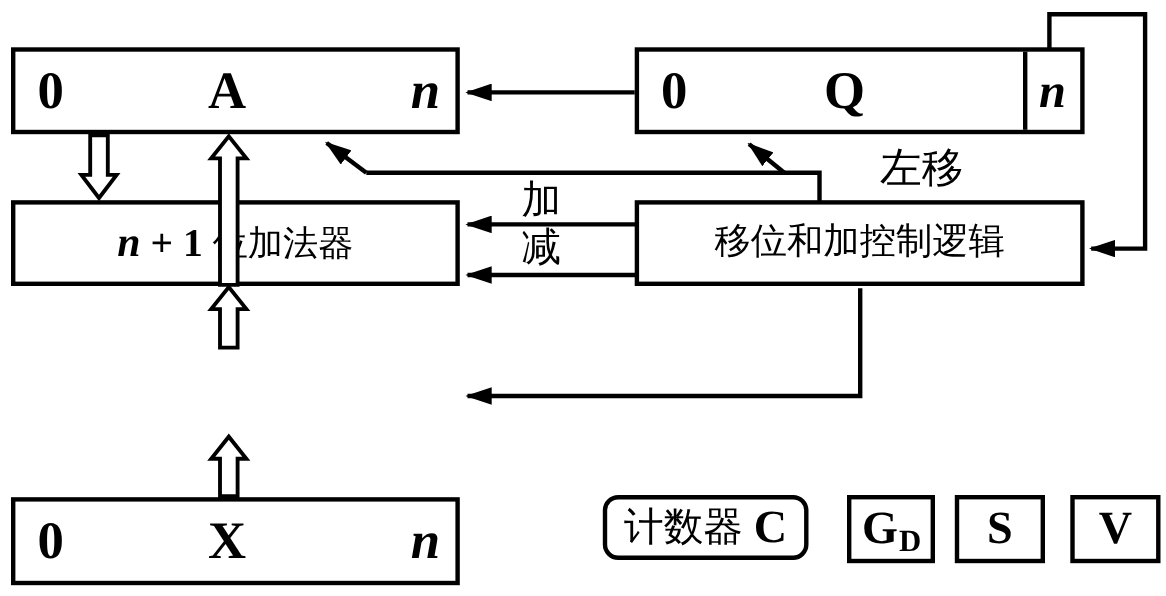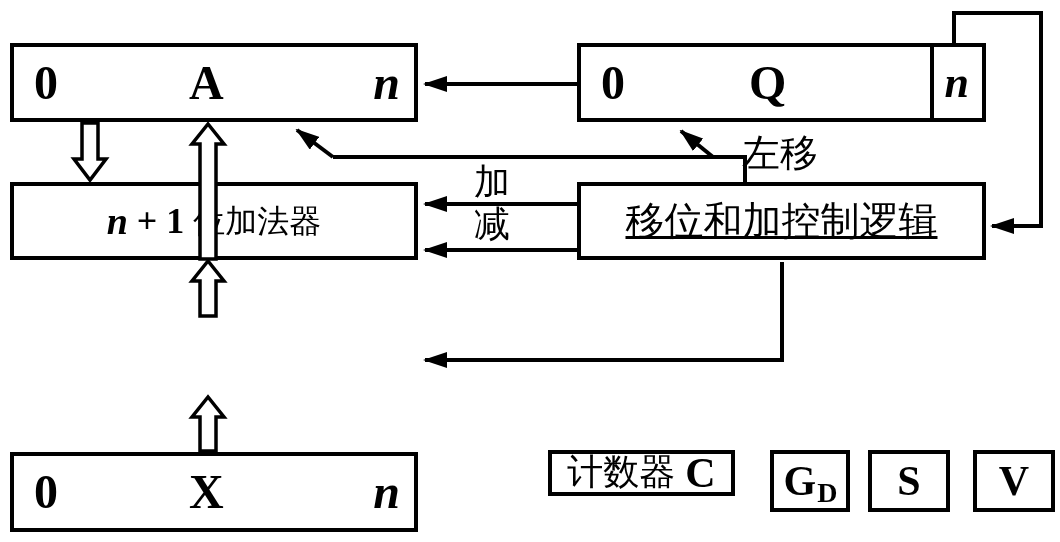--- a/index.html
+++ b/index.html
@@ -40,33 +40,33 @@
     left:349px;top:0;bottom:0;
     width:4px;background:#000;
   }
   .q-n{
     position:absolute;
     right:13px;
     font-weight:bold;font-style:italic;
     font-size:44px;line-height:1;
   }
   .cjk-32{font-size:32px;line-height:1.15;}
-  .cjk-33{font-size:39px;line-height:1.15;text-decoration:underline;}
+  .cjk-33{font-size:33px;line-height:1.15;}
   .cjk-36{font-size:36px;line-height:1.15;}
   .adder-var{font-size:38px;font-weight:bold;font-style:italic;line-height:1;}
   .adder-mid{font-size:36px;font-weight:bold;line-height:1;white-space:pre;}
   .latin-big{font-size:42px;font-weight:bold;line-height:1;}
   .g-sub{font-size:28px;font-weight:bold;line-height:1;position:relative;top:12px;left:1px;}
   .counter-latin{margin-left:10px;}
   .float-label{
     position:absolute;
     text-align:center;
     line-height:1.05;
   }
-  .lbl-shift{left:734px;top:134px;width:92px;font-size:38px;}
+  .lbl-shift{left:792px;top:134px;width:92px;font-size:38px;}
   .lbl-add{left:462px;top:164px;width:60px;font-size:36px;}
   .lbl-sub{left:462px;top:206px;width:60px;font-size:36px;}
   svg.connectors{
     position:absolute;left:0;top:0;
     pointer-events:none;
   }
   svg .ln{stroke:#000;stroke-width:4;fill:none;stroke-linejoin:miter;}
   svg .hollow{fill:#fff;stroke:#000;stroke-width:3.5;stroke-linejoin:miter;}
 </style>
 </head>
@@ -97,21 +97,21 @@
     <span class="cjk-33">移位和加控制逻辑</span>
   </div>
 
 
   <div class="box" style="left:10px;top:452px;width:408px;height:80px;">
     <span class="reg-bit bit-left">0</span>
     <span class="reg-name abs-name">X</span>
     <span class="reg-bit bit-right">n</span>
   </div>
 
-  <div class="box" style="left:548px;top:450px;width:187px;height:46px;">
+  <div class="box" style="left:548px;top:450px;width:187px;height:59px;border-radius:14px;">
     <span class="cjk-36">计数器</span>
     <span class="latin-big counter-latin">C</span>
   </div>
 
   <div class="box" style="left:770px;top:450px;width:80px;height:62px;">
     <span class="latin-big">G</span>
       <span class="g-sub">D</span>
   </div>
 
   <div class="box" style="left:868px;top:450px;width:82px;height:62px;">

